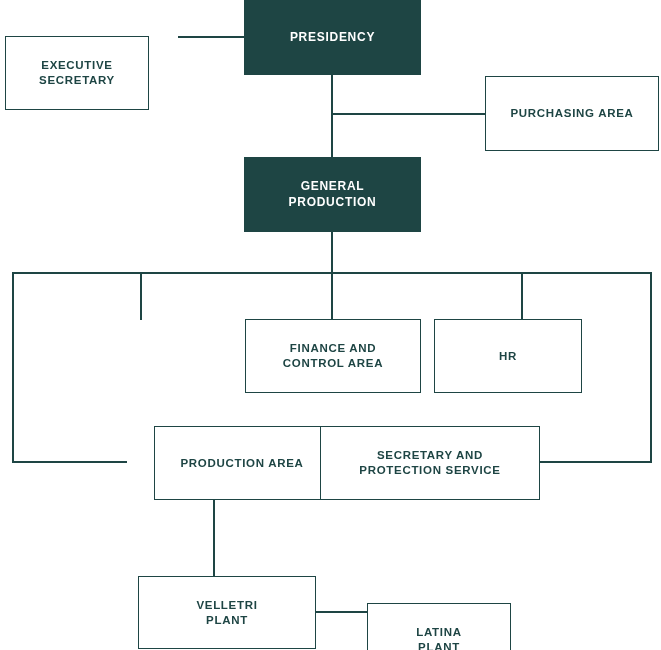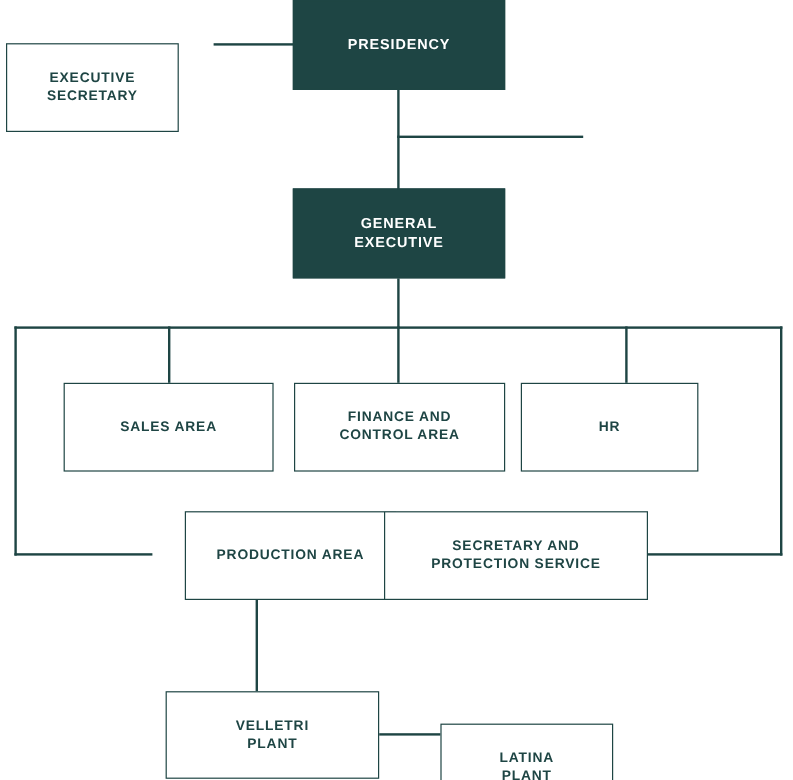--- a/index.html
+++ b/index.html
@@ -85,29 +85,29 @@
 
   <div class="node node-outline" style="left:5px; top:0px; width:144px; height:74px;margin-top:36px;">
     <span class="node-label">EXECUTIVE
 SECRETARY</span>
   </div>
 
   <div class="node node-filled" style="left:244px; top:0px; width:177px; height:75px;">
     <span class="node-label">PRESIDENCY</span>
   </div>
 
+  <div class="node node-outline" style="left:485px; top:76px; width:174px; height:75px;">
+    <span class="node-label">PURCHASING AREA</span>
+  </div>
 
   <div class="node node-filled" style="left:244px; top:157px; width:177px; height:75px;">
     <span class="node-label">GENERAL
-EXECUTIVE</span>
+PRODUCTION</span>
   </div>
 
-  <div class="node node-outline" style="left:53px; top:319px; width:175px; height:74px;">
-    <span class="node-label">SALES  AREA</span>
-  </div>
 
   <div class="node node-outline" style="left:245px; top:319px; width:176px; height:74px;">
     <span class="node-label">FINANCE AND
 CONTROL AREA</span>
   </div>
 
   <div class="node node-outline" style="left:434px; top:319px; width:148px; height:74px;">
     <span class="node-label">HR</span>
   </div>
 

